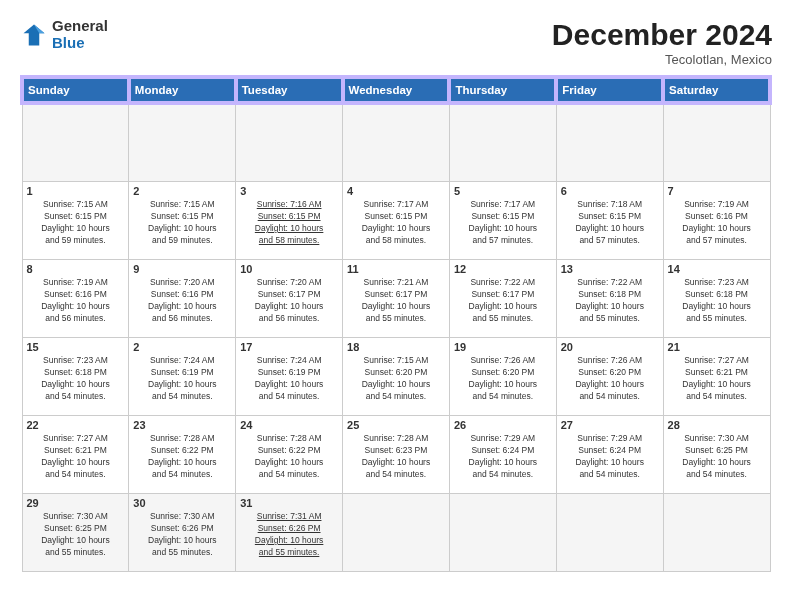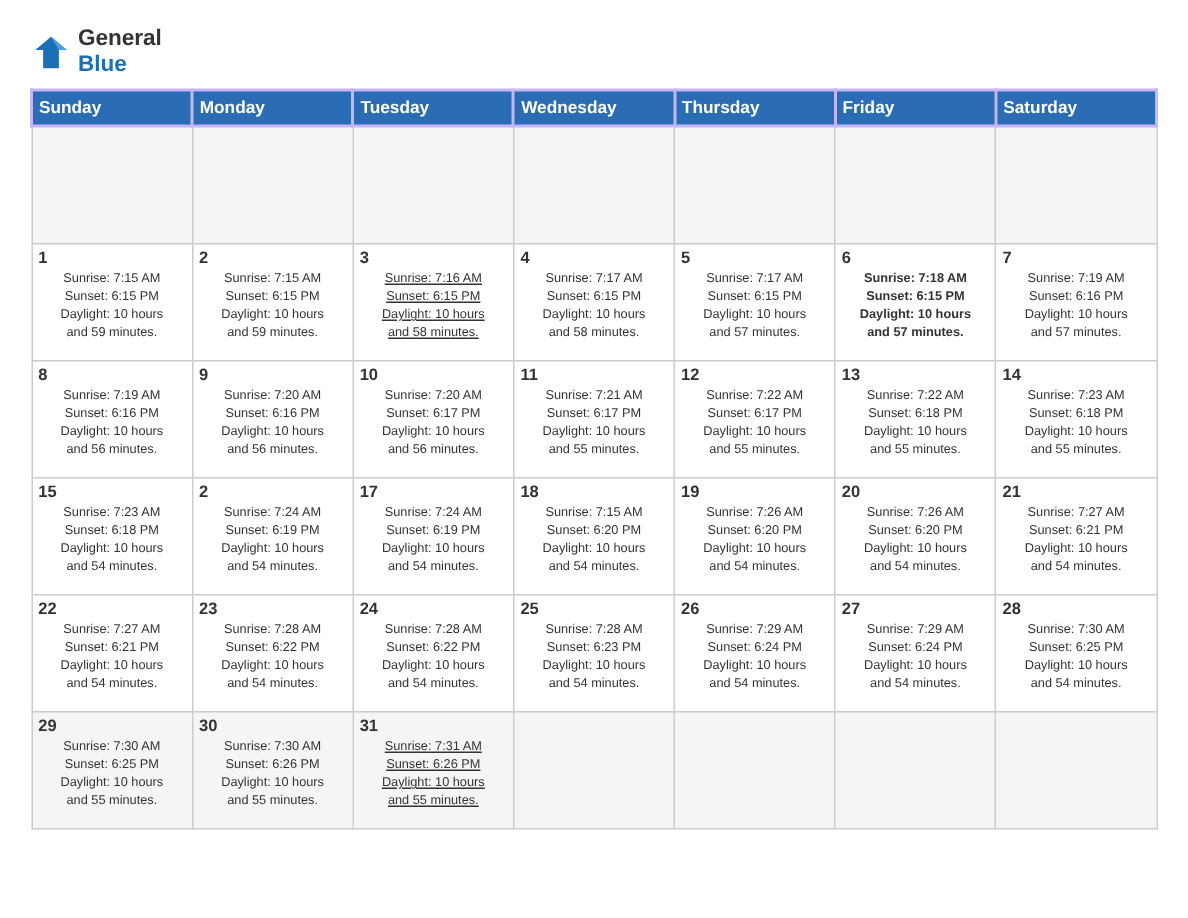--- a/index.html
+++ b/index.html
@@ -63,21 +63,21 @@
       width: 100%;
       border-collapse: collapse;
       table-layout: fixed;
     }
     .calendar thead tr th {
       background: #2a6db5;
       color: #fff;
       font-size: 11.5px;
       font-weight: bold;
       padding: 5px 4px;
-      border: 2px solid #c4b5fd;
+      border: 4px solid #c4b5fd;
       text-align: left;
     }
     .calendar tbody tr td {
       border: 1px solid #ccc;
       vertical-align: top;
       padding: 3px 4px;
       font-size: 8.5px;
       color: #333;
       background: #fff;
       height: 78px;
@@ -109,20 +109,22 @@
       <svg class="logo-icon" viewBox="0 0 32 32">
         <polygon points="16,4 28,14 22,14 22,28 10,28 10,14 4,14" fill="#1a6fb5"></polygon>
         <polygon points="22,14 28,14 16,4" fill="#4a9fe0"></polygon>
       </svg>
       <div class="logo-text">
         <span class="logo-general">General</span>
         <span class="logo-blue">Blue</span>
       </div>
     </div>
     <div class="title-block">
+      <div class="month-title">December 2024</div>
+      <div class="location">Tecolotlan, Mexico</div>
     </div>
   </div>
 
   <table class="calendar">
     <thead>
       <tr>
       <th>Sunday</th>
           <th>Monday</th>
           <th>Tuesday</th>
           <th>Wednesday</th>
@@ -172,21 +174,21 @@
           </td>
           <td>
             <span class="day-num">5</span>
             <div class="day-info" style="white-space: pre-line;">Sunrise: 7:17 AM
 Sunset: 6:15 PM
 Daylight: 10 hours
 and 57 minutes.</div>
           </td>
           <td>
             <span class="day-num">6</span>
-            <div class="day-info" style="white-space: pre-line; font-weight: bold;">Sunrise: 7:18 AM
+            <div class="day-info" style="white-space: pre-line;">Sunrise: 7:18 AM
 Sunset: 6:15 PM
 Daylight: 10 hours
 and 57 minutes.</div>
           </td>
           <td>
             <span class="day-num">7</span>
             <div class="day-info" style="white-space: pre-line;">Sunrise: 7:19 AM
 Sunset: 6:16 PM
 Daylight: 10 hours
 and 57 minutes.</div>

